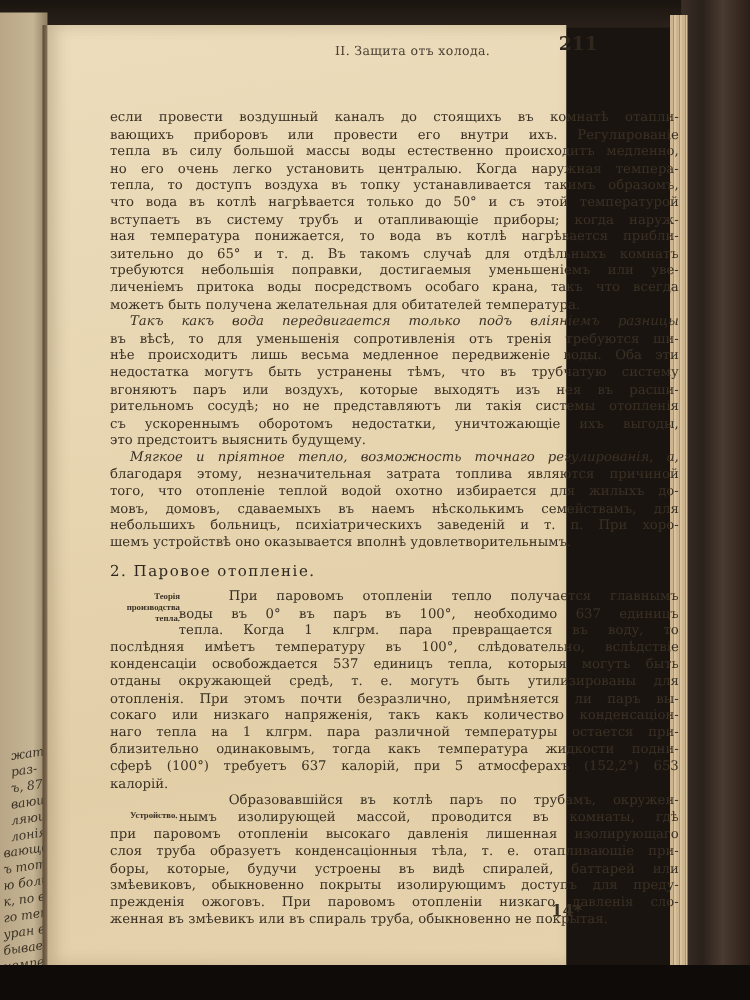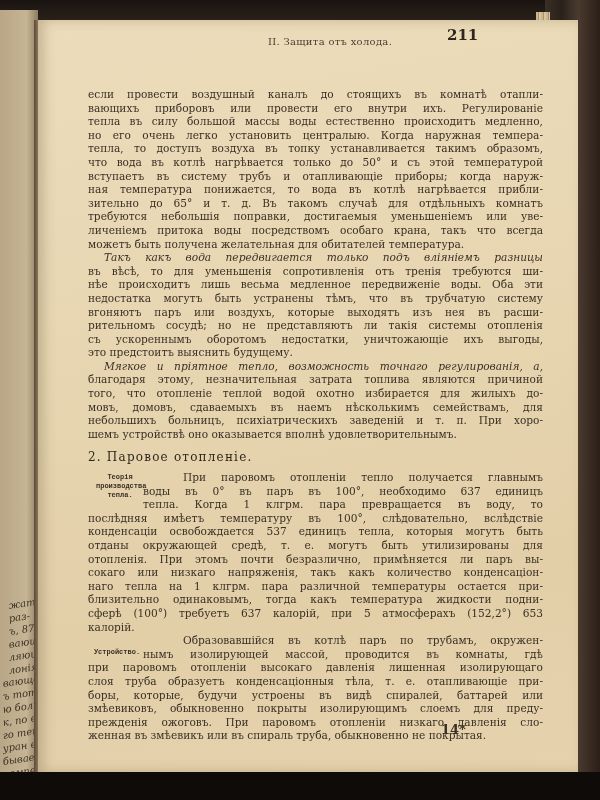--- a/index.html
+++ b/index.html
@@ -27,43 +27,43 @@
   }
   .left-page .frag {
     position:absolute; font-size:10px; color:#3b3226; font-style:italic;
     white-space:nowrap; transform:rotate(-8deg); transform-origin:left top;
   }
   .gutter {
     position:absolute; left:34px; top:20px; width:4px; height:770px;
     background:linear-gradient(90deg,#5a4a38,#8a7458);
   }
   .page {
-    position:absolute; left:38px; top:20px; width:540px; height:752px;
+    position:absolute; left:38px; top:20px; width:415px; height:752px;
     background:linear-gradient(170deg,#ecdcbb 0%,#e8d6b2 40%,#e2cfa8 75%,#e6d3ae 100%);
     box-shadow: inset 6px 0 12px rgba(90,70,40,0.25);
   }
   .running-head {
     position:absolute; left:230px; top:16px; font-size:10px; color:#4a4034; letter-spacing:0.3px;
   }
   .page-number {
     position:absolute; left:409px; top:6px; font-size:15px; color:#2f271d; font-weight:bold;
   }
   .body-text {
     position:absolute; left:50px; top:68px; width:455px;
     font-size:10.6px; line-height:13.6px; color:#3a3024; text-align:justify;
   }
   .line { display:block; white-space:nowrap; text-align:justify; text-align-last:justify; }
   .line.last { text-align-last:left; }
   .indent { padding-left:16px;font-style:italic; }
   .section-title {
     text-align:left; font-size:12px; letter-spacing:1.2px; margin:10px 0 6px 0; color:#2f271d;
   }
   .margin-note {
-    position:absolute; font-family:Liberation Mono, monospace; font-size:7px; color:#3a3024;
-    text-align:center; line-height:9px; font-weight:bold;
+    position:absolute; font-family:Liberation Serif, serif; font-size:7px; color:#3a3024;
+    text-align:right; line-height:9px; font-weight:bold;
   }
   .signature {
     position:absolute; left:441px; top:722px; font-size:13px; color:#3a3024; font-weight:bold;
   }
   .bottom-dark {
     position:absolute; left:0; top:772px; width:600px; height:28px; background:#0e0b09;
   }
 </style>
 </head>
 <body>
@@ -141,21 +141,21 @@
         <span class="line">близительно одинаковымъ, тогда какъ температура жидкости подни-</span>
         <span class="line">сферѣ (100°) требуетъ 637 калорiй, при 5 атмосферахъ (152,2°) 653</span>
         <span class="line last">калорiй.</span>
       </div>
     <div>
         <span class="line" style="padding-left: 95px;">Образовавшiйся въ котлѣ паръ по трубамъ, окружен-</span>
         <span class="line" style="padding-left: 55px;">нымъ изолирующей массой, проводится въ комнаты, гдѣ</span>
         <span class="line">при паровомъ отопленiи высокаго давленiя лишенная изолирующаго</span>
         <span class="line">слоя труба образуетъ конденсацiонныя тѣла, т. е. отапливающiе при-</span>
         <span class="line">боры, которые, будучи устроены въ видѣ спиралей, баттарей или</span>
-        <span class="line">змѣевиковъ, обыкновенно покрыты изолирующимъ слоемъ для преду-</span>
+        <span class="line">змѣевиковъ, обыкновенно покрыты изолирующимъ доступъ для преду-</span>
         <span class="line">прежденiя ожоговъ. При паровомъ отопленiи низкаго давленiя сло-</span>
         <span class="line last">женная въ змѣевикъ или въ спираль труба, обыкновенно не покрытая.</span>
       </div>
   </div>
 
   <div class="margin-note" style="left:58px; top:453px; width:48px;">
     <div>Теорiя</div>
     <div>производства</div>
     <div>тепла.</div>
   </div>

